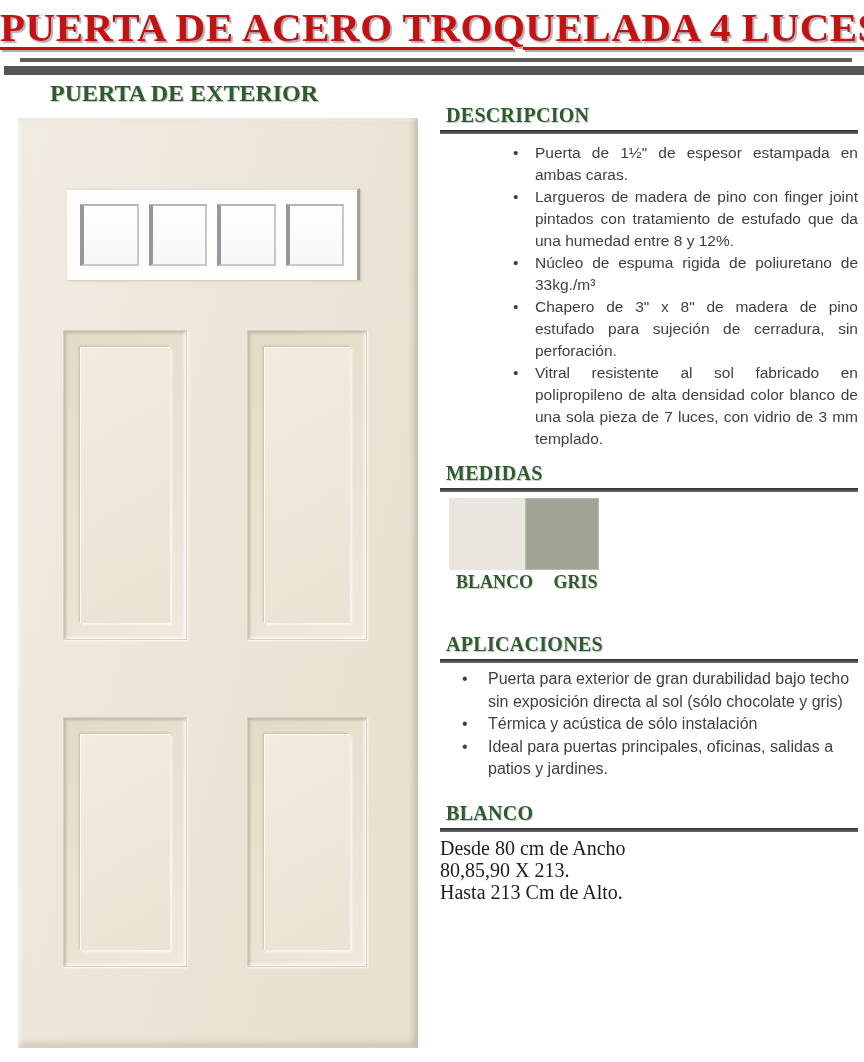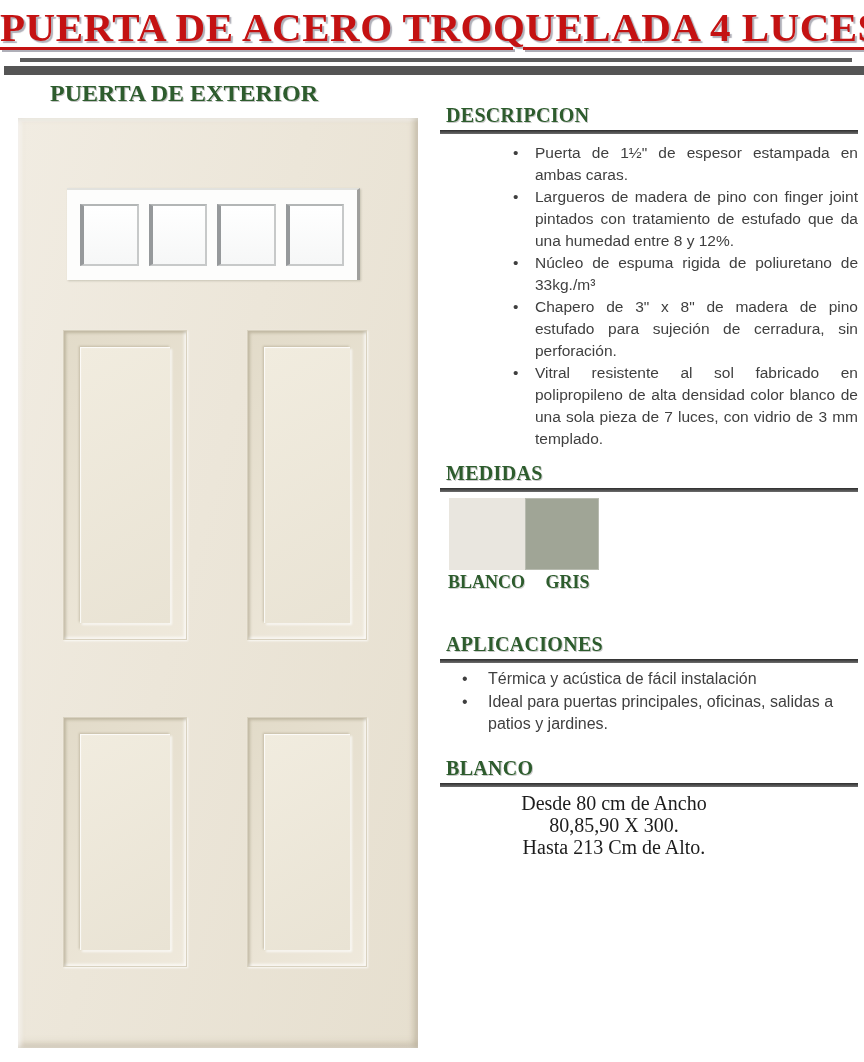--- a/index.html
+++ b/index.html
@@ -76,34 +76,34 @@
   .rule { height:4px; background:linear-gradient(#2e2e2e,#6d6d6d); margin-top:3px; }
 
   .desc-list { list-style:none; margin-top:8px; text-align:justify;
     font-size:15.5px; line-height:22px; color:#3f3f3f; }
   .desc-list li { position:relative; padding-left:95px; }
   .desc-list li::before { content:"\2022"; position:absolute; left:73px; color:#3f3f3f; }
 
   .swatch-row { display:flex; margin:6px 0 0 9px; }
   .swatch { width:76px; height:72px; }
   .swatch.gris { width:74px; box-shadow:inset 0 0 0 1px rgba(255,255,255,.25); }
-  .swatch-labels { margin:2px 0 0 8px;
+  .swatch-labels { margin:2px 0 0 16px;
     font-family:"Liberation Serif", serif; font-weight:bold; font-size:18px;
     color:#2d5c2d; text-shadow:1px 1px 0 rgba(120,120,120,.35); }
   .swatch-labels .lbl-gris { margin-left:16px; }
 
   .sec-colores { margin-top:12px; }
   .sec-aplicaciones { margin-top:40px; }
   .apl-list { list-style:none; margin-top:5px;
     font-size:16px; line-height:22.5px; color:#3f3f3f; }
   .apl-list li { position:relative; padding-left:48px; }
   .apl-list li::before { content:"\2022"; position:absolute; left:22px; color:#3f3f3f; }
 
   .sec-medidas { margin-top:21px; }
-  .medidas-lines { width:348px; margin-top:5px; text-align:center;
+  .medidas-lines { width:348px; margin-top:5px; text-align:left;
     font-family:"Liberation Serif", serif; font-size:20px; line-height:22px; color:#1c1c1c; }
 </style>
 </head>
 <body>
 
 <div class="page">
 
   <h1 class="title">PUERTA DE ACERO TROQUELADA 4 LUCES</h1>
   <div class="bar-thin"></div>
   <div class="bar-thick"></div>
@@ -155,29 +155,30 @@
       <div class="swatch-labels">
         <span class="lbl-blanco">BLANCO</span>
         <span class="lbl-gris">GRIS</span>
       </div>
     </section>
 
     <section class="sec-aplicaciones">
       <h3 class="sec-heading">APLICACIONES</h3>
       <div class="rule"></div>
       <ul class="apl-list">
-        <li>Térmica y acústica de fácil instalación</li>
+        <li>Puerta para exterior de gran durabilidad bajo techo sin exposición directa al sol (sólo chocolate y gris)</li>
+        <li>Térmica y acústica de sólo instalación</li>
         <li>Ideal para puertas principales, oficinas, salidas a patios y jardines.</li>
       </ul>
     </section>
 
     <section class="sec-medidas">
       <h3 class="sec-heading">BLANCO</h3>
       <div class="rule"></div>
       <div class="medidas-lines">
         <div>Desde 80 cm de Ancho</div>
-        <div>80,85,90 X 300.</div>
+        <div>80,85,90 X 213.</div>
         <div>Hasta 213 Cm de Alto.</div>
       </div>
     </section>
 
   </div>
 </div>
 
 </body></html>

